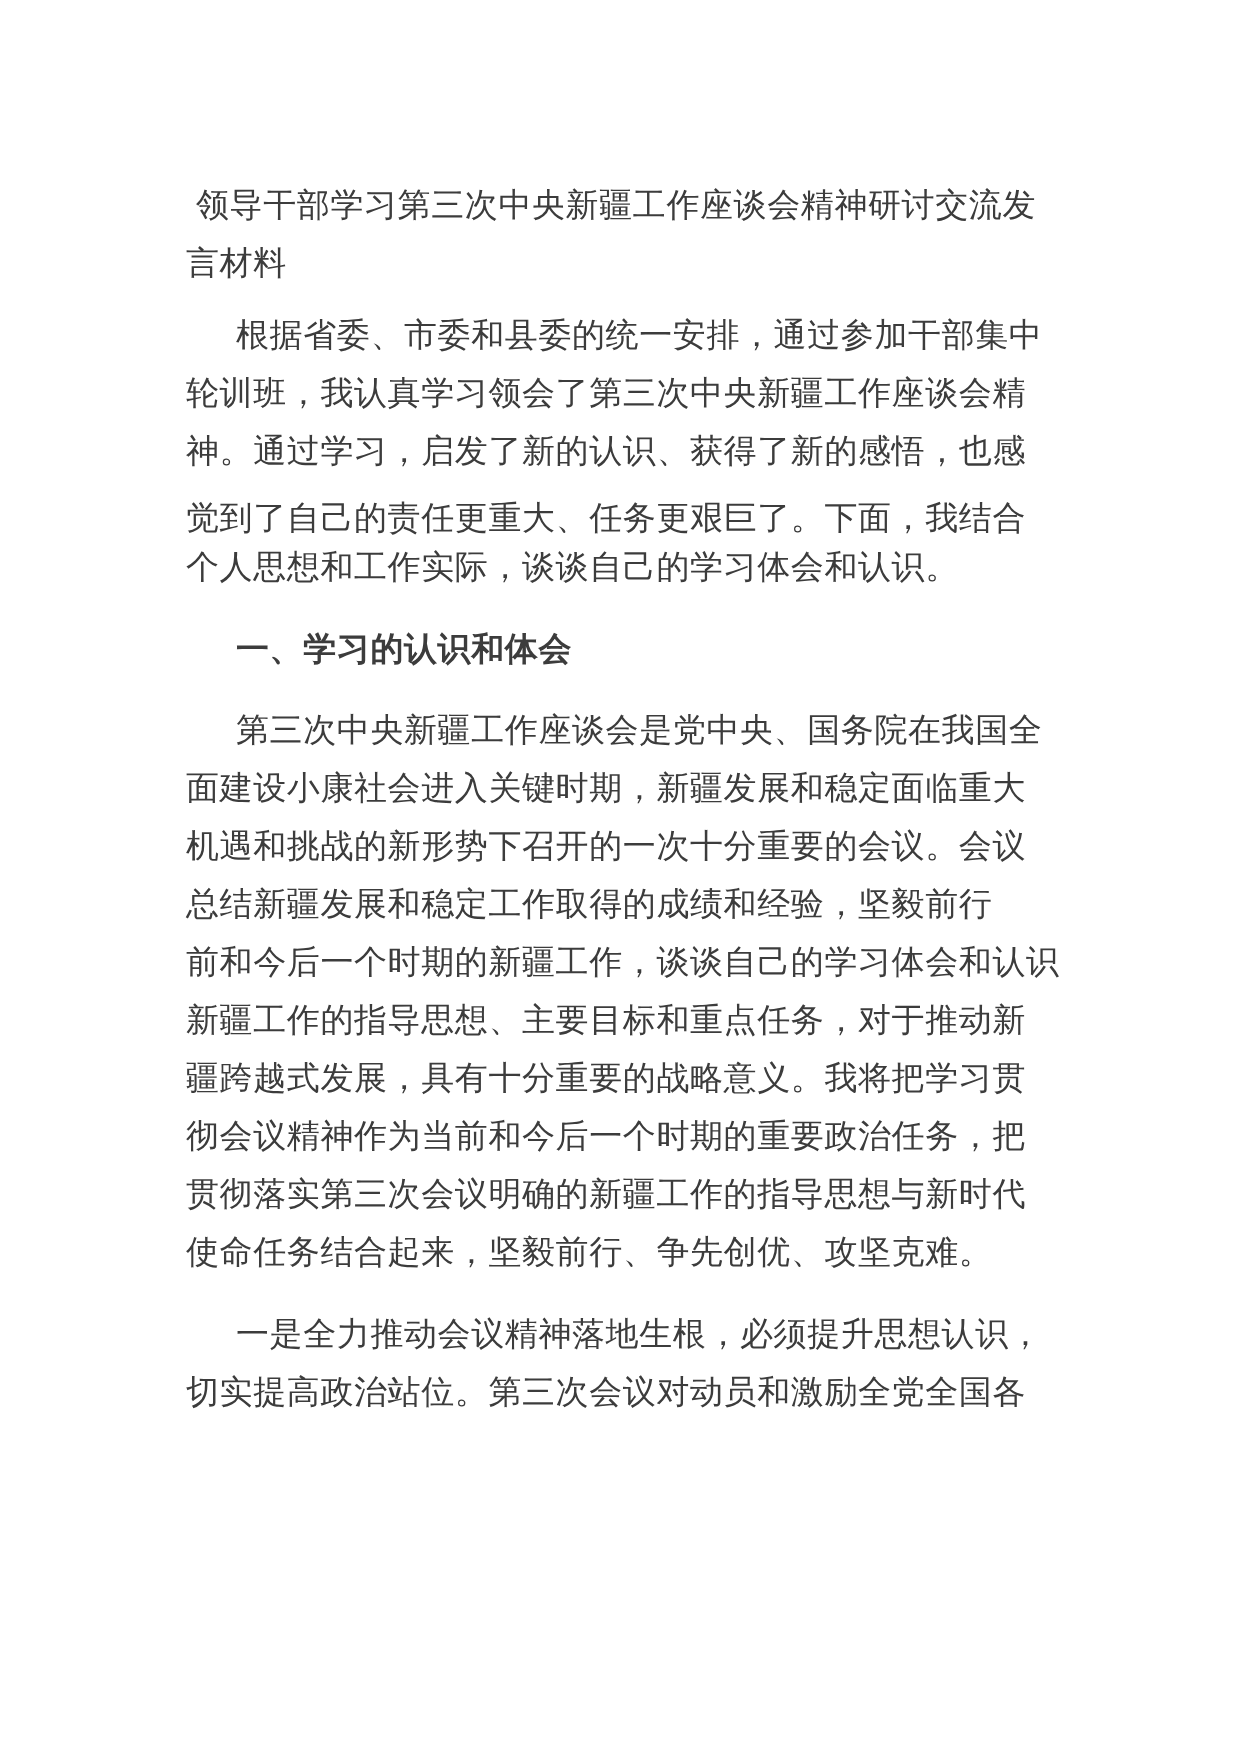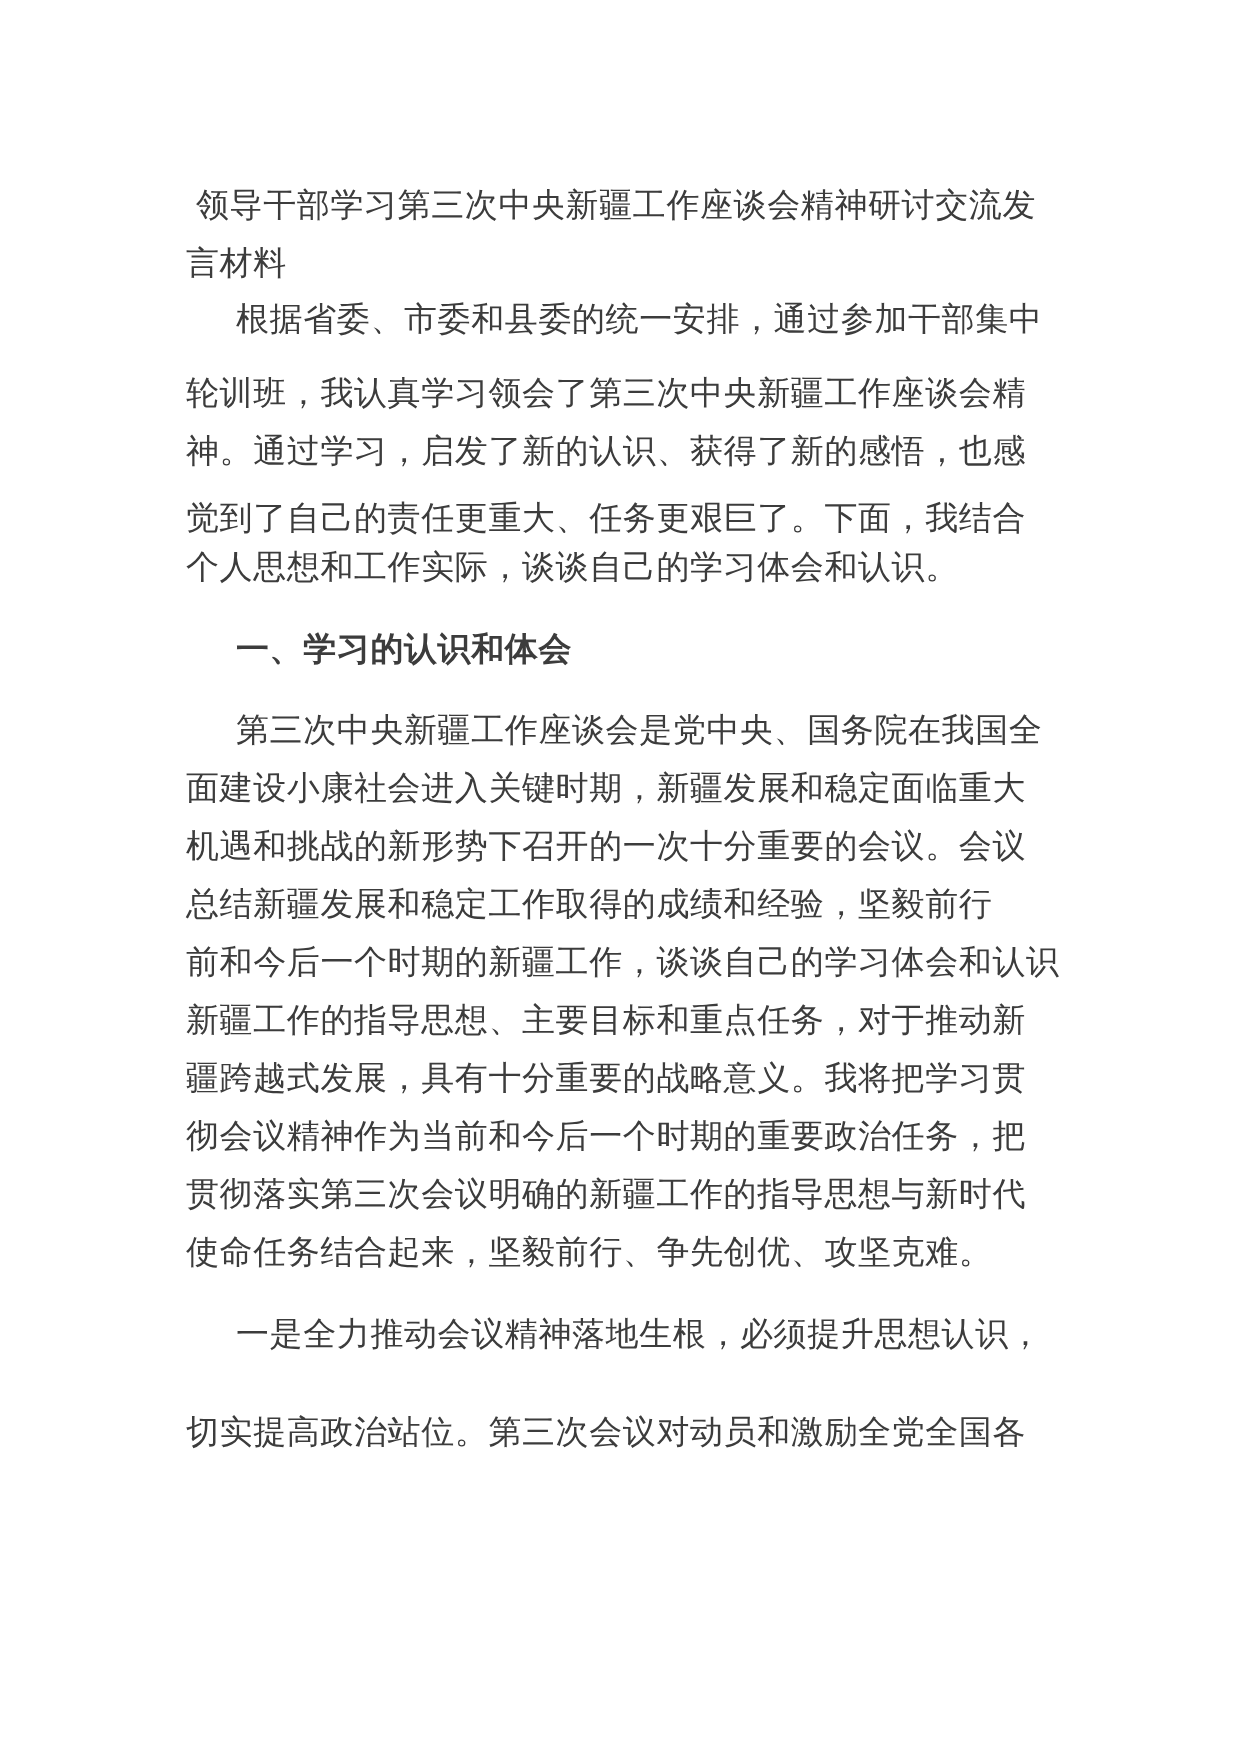--- a/index.html
+++ b/index.html
@@ -38,35 +38,35 @@
   }
 </style>
 </head>
 <body>
 
 <div class="page">
 
   <div class="line title" style="top:185px;">领导干部学习第三次中央新疆工作座谈会精神研讨交流发</div>
   <div class="line" style="top:243px;">言材料</div>
 
-  <div class="line indent" style="top:299px;">根据省委、市委和县委的统一安排，通过参加干部集中</div>
+  <div class="line indent" style="top:315px;">根据省委、市委和县委的统一安排，通过参加干部集中</div>
   <div class="line" style="top:373px;">轮训班，我认真学习领会了第三次中央新疆工作座谈会精</div>
   <div class="line" style="top:431px;">神。通过学习，启发了新的认识、获得了新的感悟，也感</div>
   <div class="line" style="top:489px;margin-top:9px;">觉到了自己的责任更重大、任务更艰巨了。下面，我结合</div>
   <div class="line" style="top:547px;">个人思想和工作实际，谈谈自己的学习体会和认识。</div>
 
   <div class="line heading" style="top:629px;">一、学习的认识和体会</div>
 
   <div class="line indent" style="top:710px;">第三次中央新疆工作座谈会是党中央、国务院在我国全</div>
   <div class="line" style="top:768px;">面建设小康社会进入关键时期，新疆发展和稳定面临重大</div>
   <div class="line" style="top:826px;">机遇和挑战的新形势下召开的一次十分重要的会议。会议</div>
   <div class="line" style="top:884px;">总结新疆发展和稳定工作取得的成绩和经验，坚毅前行</div>
   <div class="line" style="top:942px;">前和今后一个时期的新疆工作，谈谈自己的学习体会和认识</div>
   <div class="line" style="top:1000px;">新疆工作的指导思想、主要目标和重点任务，对于推动新</div>
   <div class="line" style="top:1058px;">疆跨越式发展，具有十分重要的战略意义。我将把学习贯</div>
   <div class="line" style="top:1116px;">彻会议精神作为当前和今后一个时期的重要政治任务，把</div>
   <div class="line" style="top:1174px;">贯彻落实第三次会议明确的新疆工作的指导思想与新时代</div>
   <div class="line" style="top:1232px;">使命任务结合起来，坚毅前行、争先创优、攻坚克难。</div>
 
   <div class="line indent" style="top:1314px;">一是全力推动会议精神落地生根，必须提升思想认识，</div>
-  <div class="line" style="top:1372px;margin-top:40px;">切实提高政治站位。第三次会议对动员和激励全党全国各</div>
+  <div class="line" style="top:1372px;">切实提高政治站位。第三次会议对动员和激励全党全国各</div>
 
 </div>
 
 </body></html>

